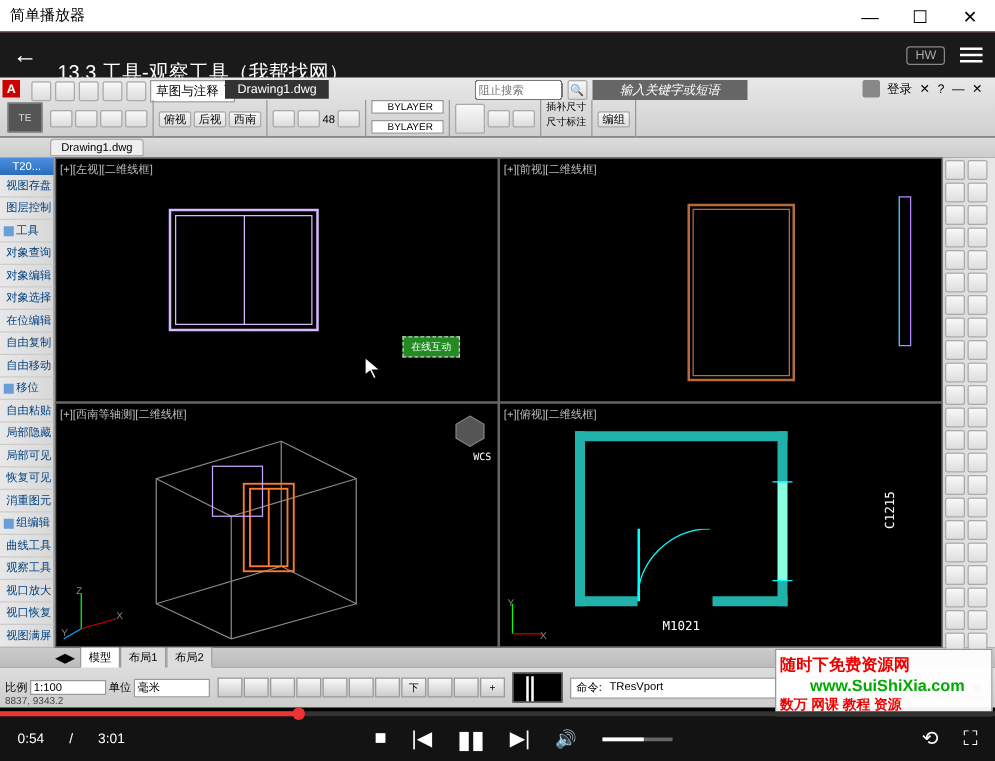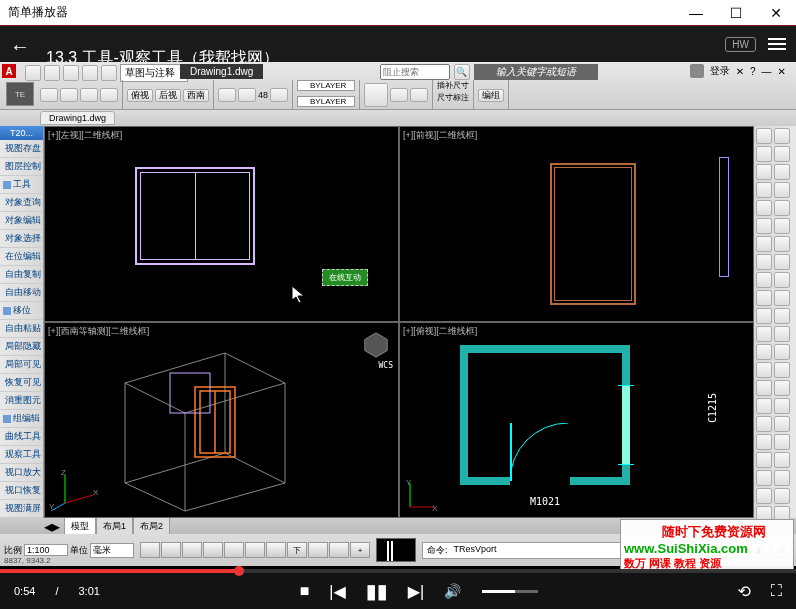--- a/index.html
+++ b/index.html
@@ -57,39 +57,39 @@
 
 .cursor { position: absolute; width: 14px; height: 18px; left: 248px; top: 160px; z-index: 10; }
 .cursor svg { filter: drop-shadow(0 0 1px #000); }
 
 .cad-bottom-tabs { height: 16px; background: linear-gradient(#ccc,#bbb); display: flex; align-items: center; padding-left: 44px; gap: 0; }
 .btab { font-size: 9px; padding: 19px 6px; border: 1px solid #999; background: #ddd; }
 .btab.active { background: #fff; }
 
 .cad-status { height: 32px; background: linear-gradient(#ddd,#ccc); display: flex; align-items: center; padding: 0 4px; gap: 6px; font-size: 9px; position: relative; justify-content: flex-end; }
 .scale-box { display: flex; align-items: center; gap: 2px; }
-.scale-input { width: 44px; padding: 0 2px; border: 1px solid #999; background: #fff; }
+.scale-input { width: 61px; padding: 0 2px; border: 1px solid #999; background: #fff; }
 .status-btns { display: flex; gap: 1px; }
 .sbtn { width: 20px; height: 16px; background: linear-gradient(#f8f8f8,#ccc); border: 1px solid #999; font-size: 8px; display: flex; align-items: center; justify-content: center; }
 .coords { color: #444; font-size: 8px; }
 .cmd-line { flex: 1; background: #fff; border: 1px solid #999; padding: 1px 4px; font-size: 9px; display: flex; gap: 6px; }
 .right-status { display: flex; gap: 2px; align-items: center; }
 
 
 .window-frame { position: absolute; border: 2px solid #D8B8FF; }
 .window-inner { position: absolute; border: 1px solid #D8B8FF; }
 .door-frame { position: absolute; border: 2px solid #ff6a00; }
 .plan-wall { position: absolute; background: #20B2AA; }
 .plan-text { position: absolute; color: #fff; font-size: 10px; font-family: monospace; }
 .wcs { position: absolute; width: 28px; height: 28px; right: 8px; top: 8px; }
 
 .green-btn { position: absolute; right: 30px; top: 142px; background: #228B22; color: #fff; font-size: 8px; padding: 2px 6px; border: 1px dashed #ccc; }
 .watermark { position: absolute; right: 2px; bottom: 36px; width: 174px; height: 54px; background: rgba(255,255,255,0.95); border: 1px solid #999; padding: 3px; z-index: 20; }
-.wm-line1 { color: #e00; font-size: 13px; font-weight: bold; margin-left: 38px; }
-.wm-line2 { color: #00aa00; font-size: 13px; font-weight: bold; }
+.wm-line1 { color: #e00; font-size: 13px; font-weight: bold; }
+.wm-line2 { color: #00aa00; font-size: 13px; font-weight: bold; margin-left: 24px; }
 .wm-line3 { color: #e00; font-size: 11px; font-weight: bold; }
 
 .player-controls { position: absolute; left: 0; right: 0; bottom: 0; height: 36px; background: rgba(20,20,20,0.95); display: flex; align-items: center; padding: 0 14px; gap: 20px; color: #fff; font-size: 11px; z-index: 30; }
 .progress-bar { position: absolute; left: 0; right: 0; top: -4px; height: 4px; background: #333; }
 .progress-fill { height: 100%; width: 30%; background: #e33; position: relative; }
 .progress-fill::after { content: ""; position: absolute; right: -5px; top: -3px; width: 10px; height: 10px; background: #e33; border-radius: 50%; }
 .pc-btn { font-size: 16px; }
 .pc-btn.big { font-size: 20px; }
 .vol-icon { font-size: 14px; }
 .vol-bar { width: 56px; height: 3px; background: #666; }

